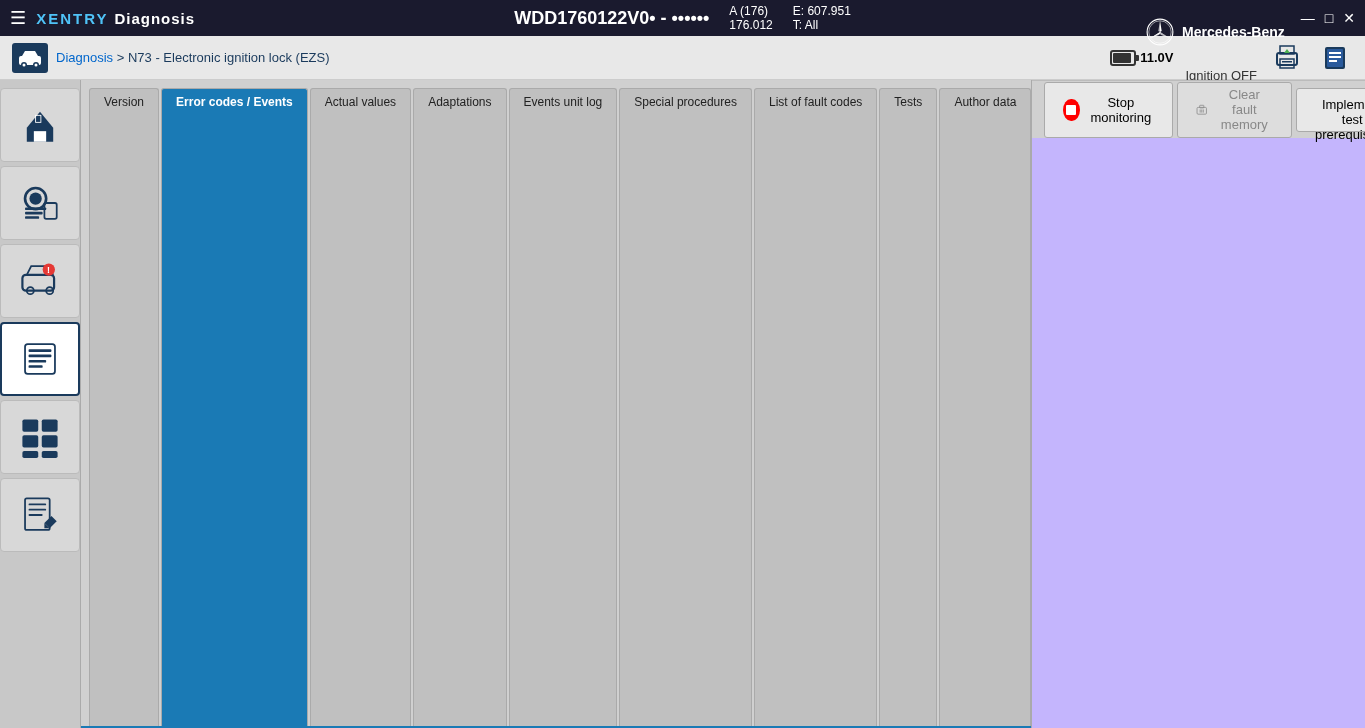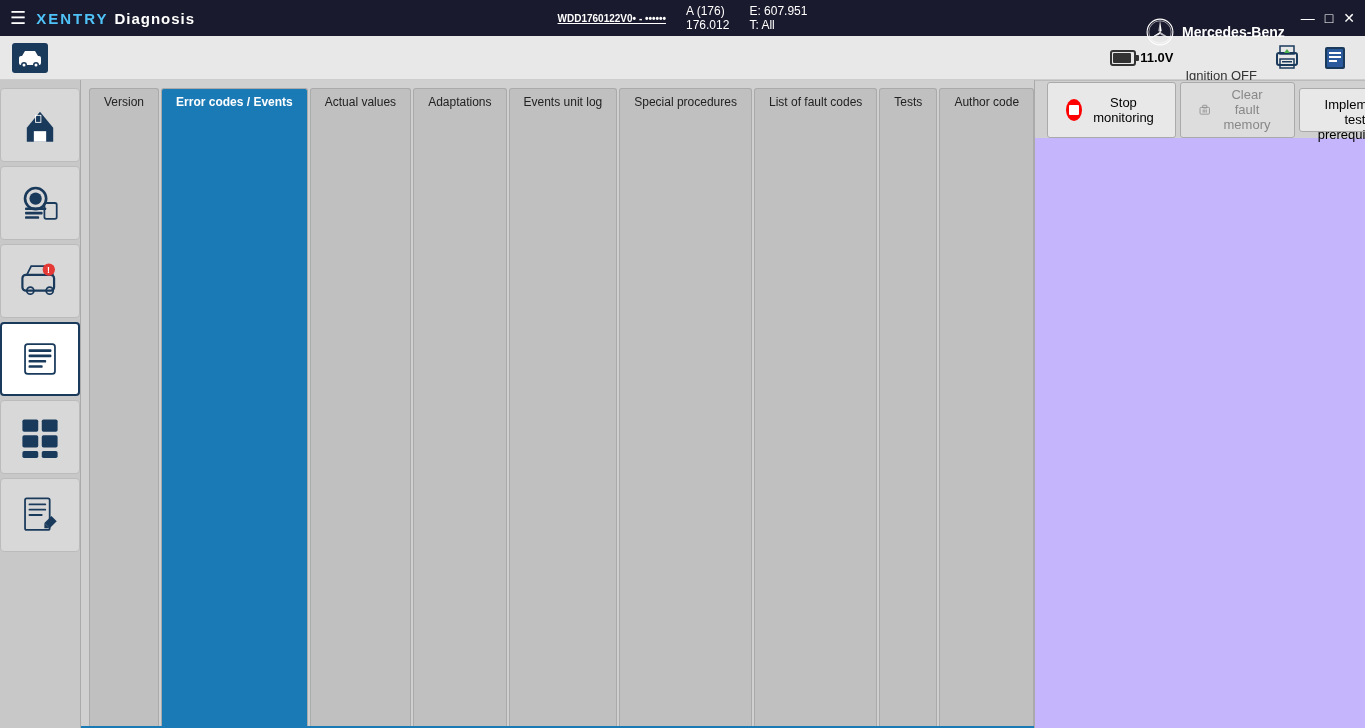--- a/index.html
+++ b/index.html
@@ -28,21 +28,21 @@
     .titlebar-center {
       position: absolute;
       left: 50%;
       transform: translateX(-50%);
       display: flex;
       align-items: center;
       gap: 20px;
       color: white;
       font-size: 12px;
     }
-    .vin { font-size: 10px; font-weight: bold; text-decoration: underline; }
+    .vin { font-size: 18px; font-weight: bold; }
     .titlebar-right {
       margin-left: auto;
       display: flex;
       align-items: center;
       gap: 16px;
       color: white;
       font-size: 12px;
     }
     .window-controls { display: flex; gap: 10px; font-size: 14px; color: white; cursor: pointer; }
 
@@ -314,20 +314,25 @@
   <div class="car-icon-box">
     <svg width="26" height="20" viewBox="0 0 26 20" fill="white">
       <rect x="2" y="8" width="22" height="9" rx="2" fill="white"></rect>
       <path d="M5 8 L8 3 L18 3 L21 8" fill="white"></path>
       <circle cx="7" cy="17" r="3" fill="#1a3a5c"></circle>
       <circle cx="7" cy="17" r="1.5" fill="white"></circle>
       <circle cx="19" cy="17" r="3" fill="#1a3a5c"></circle>
       <circle cx="19" cy="17" r="1.5" fill="white"></circle>
     </svg>
   </div>
+  <div class="breadcrumb">
+    <a>Diagnosis</a>
+    <span> &gt; </span>
+    <span>N73 - Electronic ignition lock (EZS)</span>
+  </div>
   <div class="topbar-right">
     <div class="battery-info">
 
       <svg width="30" height="20" viewBox="0 0 30 20">
         <rect x="1" y="3" width="24" height="14" rx="2" fill="none" stroke="#333" stroke-width="2"></rect>
         <rect x="25" y="7" width="4" height="6" rx="1" fill="#333"></rect>
         <rect x="3" y="5" width="18" height="10" rx="1" fill="#333"></rect>
       </svg>
       <span>11.0V</span>
     </div>
@@ -426,21 +431,21 @@
 
     <div class="tabs">
       <div class="tab">Version</div>
       <div class="tab active">Error codes / Events</div>
       <div class="tab">Actual values</div>
       <div class="tab">Adaptations</div>
       <div class="tab">Events unit log</div>
       <div class="tab">Special procedures</div>
       <div class="tab">List of fault codes</div>
       <div class="tab">Tests</div>
-      <div class="tab">Author code</div>
+      <div class="tab">Author data</div>
     </div>
 
     <div class="panel">
 
       <div class="scrollbar-right">
         <div class="scrollbar-thumb"></div>
       </div>
     </div>
 
     <div class="bottombar">

